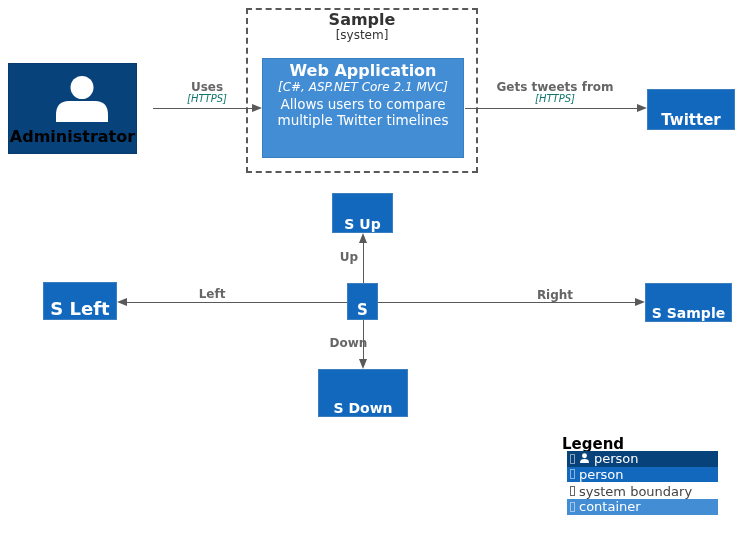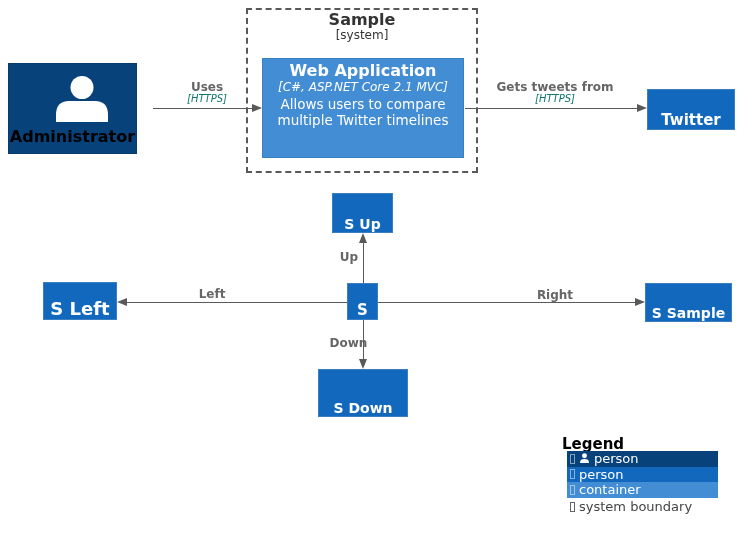--- a/index.html
+++ b/index.html
@@ -135,23 +135,23 @@
       <svg width="11" height="11" viewBox="0 0 12 12">
         <circle cx="6" cy="3.1" r="2.7" fill="#ffffff"></circle>
         <path d="M1.2,11 V9.8 Q1.2,6.6 6,6.6 Q10.8,6.6 10.8,9.8 V11 Z" fill="#ffffff"></path>
       </svg>
       <span>person</span>
     </div>
     <div class="legend-row legend-row-system">
       <span class="tofu"></span>
       <span>person</span>
     </div>
+    <div class="legend-row legend-row-boundary">
+      <span class="tofu tofu-dark"></span>
+      <span>system boundary</span>
+    </div>
     <div class="legend-row legend-row-container">
       <span class="tofu"></span>
       <span>container</span>
-    </div>
-    <div class="legend-row legend-row-boundary">
-      <span class="tofu tofu-dark"></span>
-      <span>system boundary</span>
     </div>
   </div>
 
 </div>
 
 </body></html>

